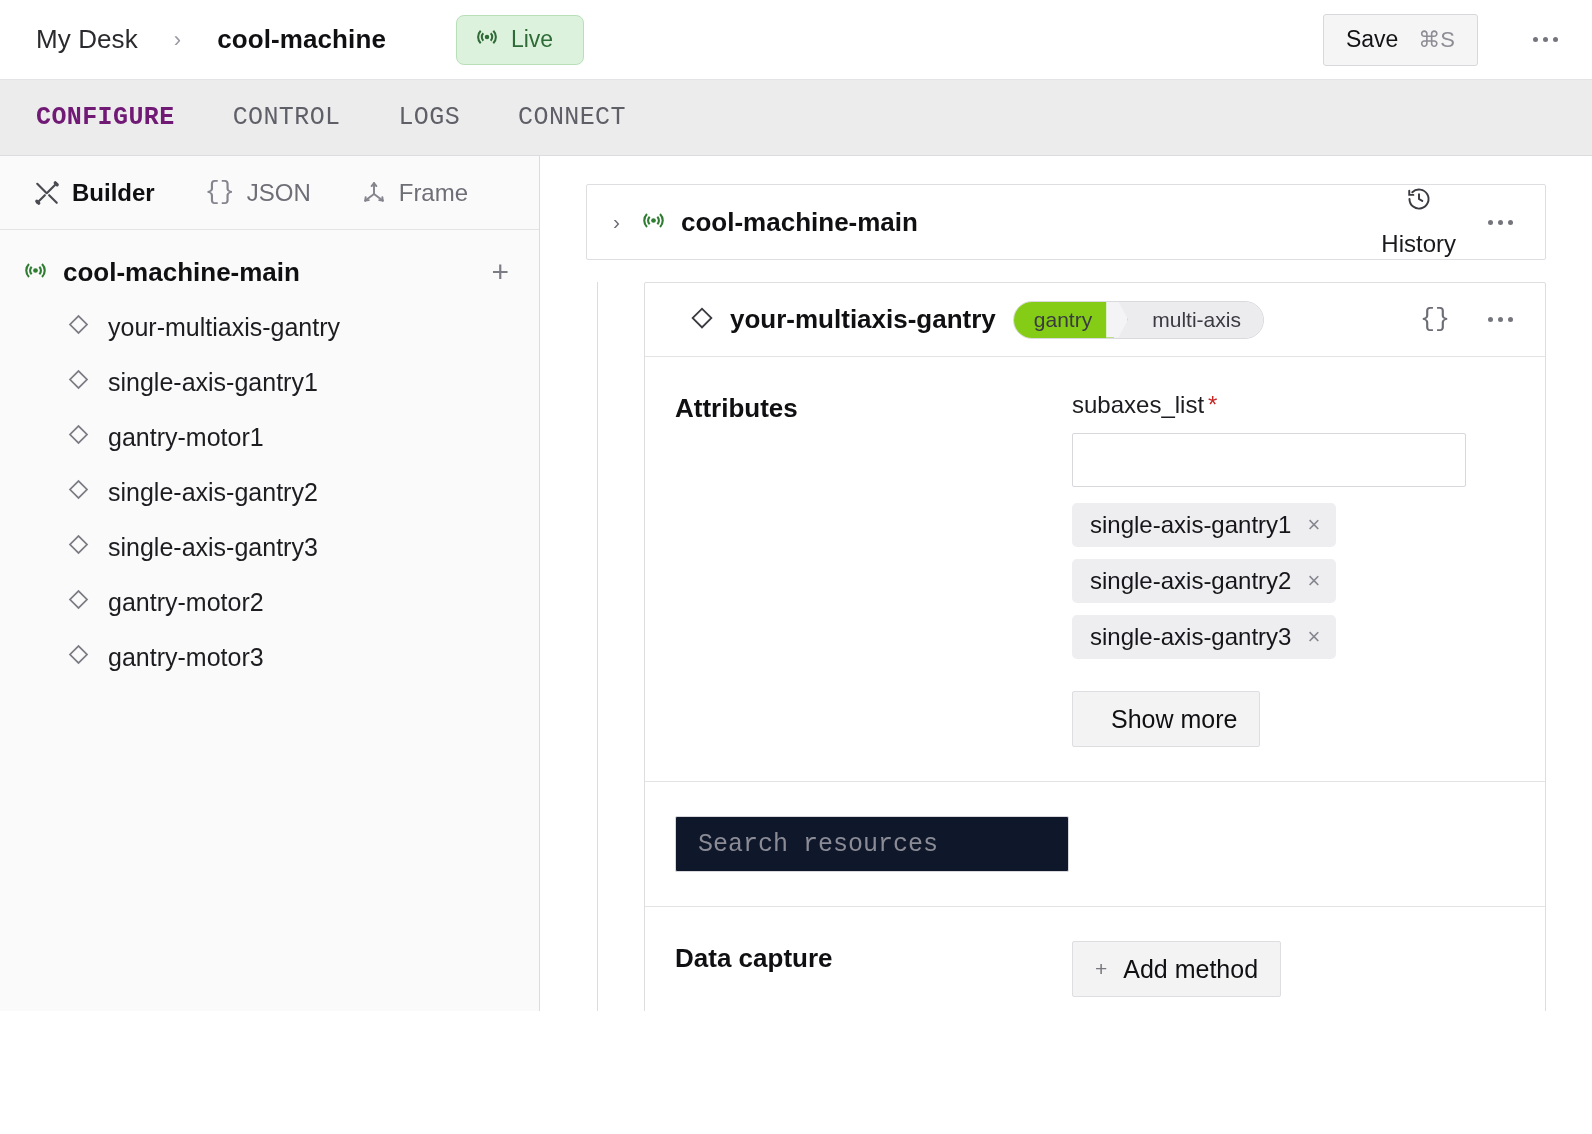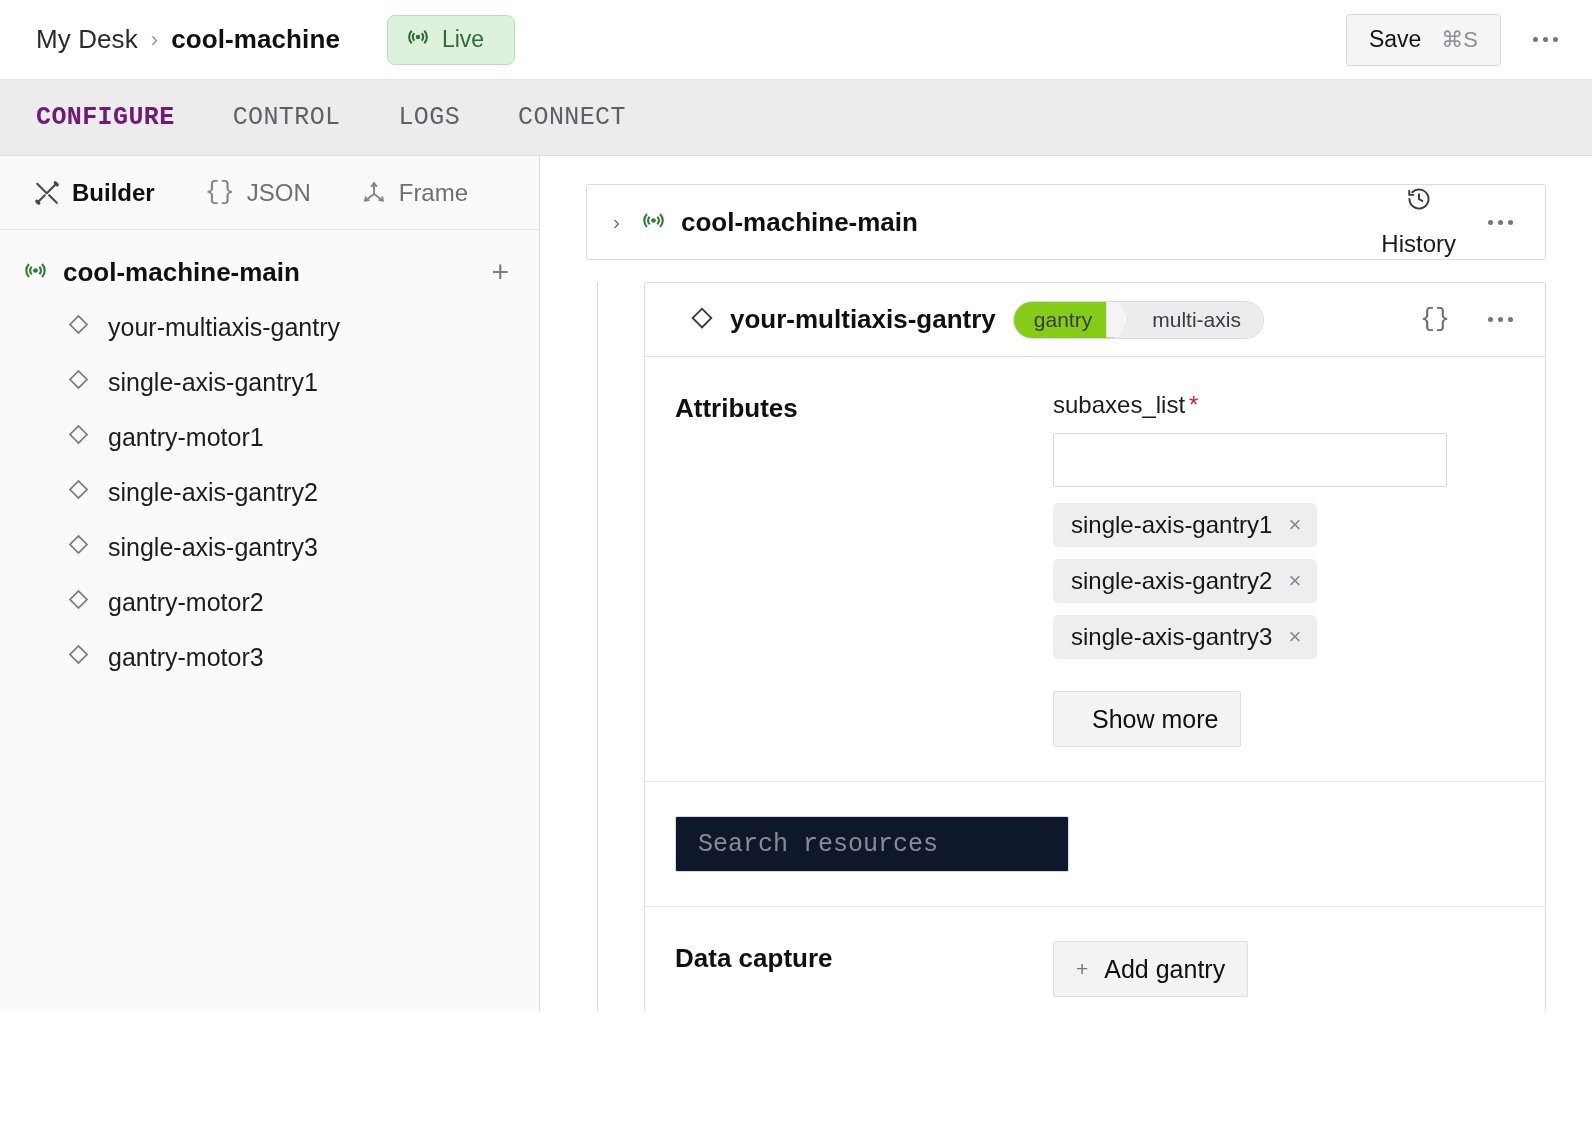--- a/index.html
+++ b/index.html
@@ -11,20 +11,21 @@
     overflow: hidden;
   }
 
   
   .topbar {
     height: 80px; width: 100%;
     display: flex; align-items: center;
     padding: 0 24px 0 36px;
     background: #ffffff;
     border-bottom: 1px solid #e3e3e6;
+    gap: 23px;
   }
   .crumb {
     font-size: 26px; color: #2f2f33; letter-spacing: .1px;
   }
   .crumb.root { color: #2b2b2f; }
   .crumb.current { font-weight: 700; color: #101013; }
   .crumb-sep {
     font-size: 22px; color: #9a9aa1; margin: 0 13px; line-height: 1;
   }
   .live-badge {
@@ -203,20 +204,21 @@
     margin-left: auto;
     font-size: 25px; color: #6d6d76;
     font-family: "Liberation Mono", monospace;
     padding: 0 6px;
   }
 
   .row {
     display: flex;
     padding: 34px 26px 34px 30px;
     border-bottom: 1px solid #e4e4e7;
+    gap: 19px;
   }
   .row:last-child { border-bottom: none; }
   .row-label {
     width: 378px; flex: none;
     font-size: 26px; font-weight: 700; color: #101013;
     padding-top: 2px;
   }
   .row-body { flex: 1; }
 
   .field-label {
@@ -521,21 +523,21 @@
               <span class="cv">ⱟ</span>
             </div>
           </div>
         </div>
 
         <div class="row">
           <div class="row-label">Data capture</div>
           <div class="row-body">
             <div class="btn">
               <span class="ic">+</span>
-              <span>Add gantry</span>
+              <span>Add method</span>
             </div>
           </div>
         </div>
 
       </div>
     </div>
 
   </div>
 </div>
 

